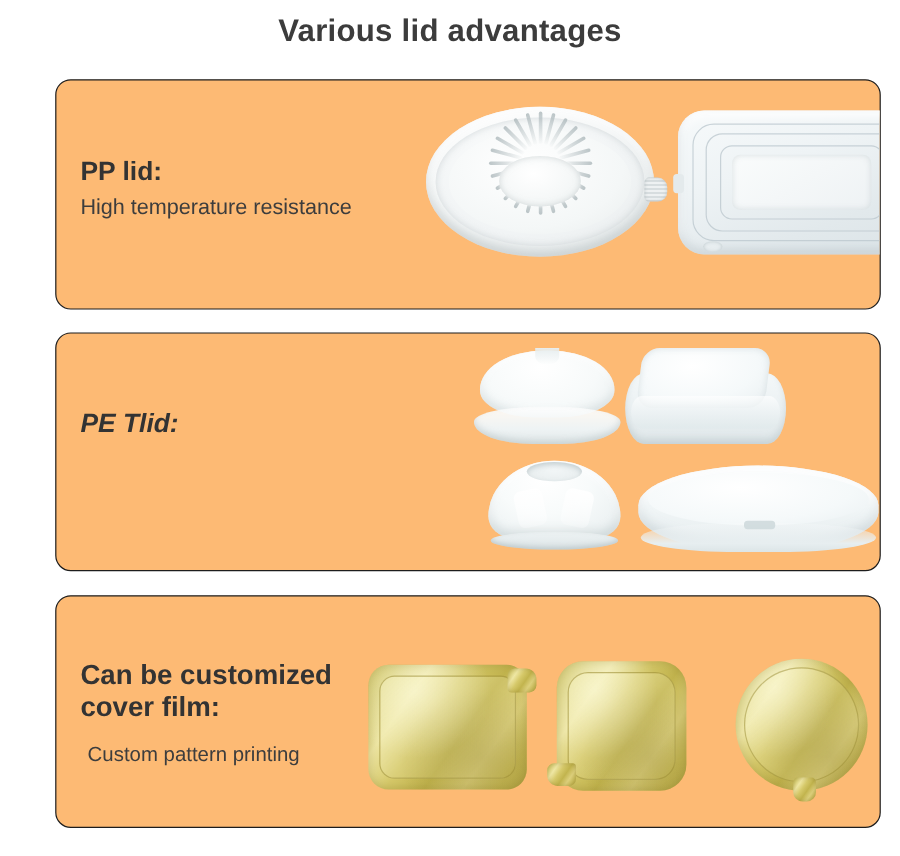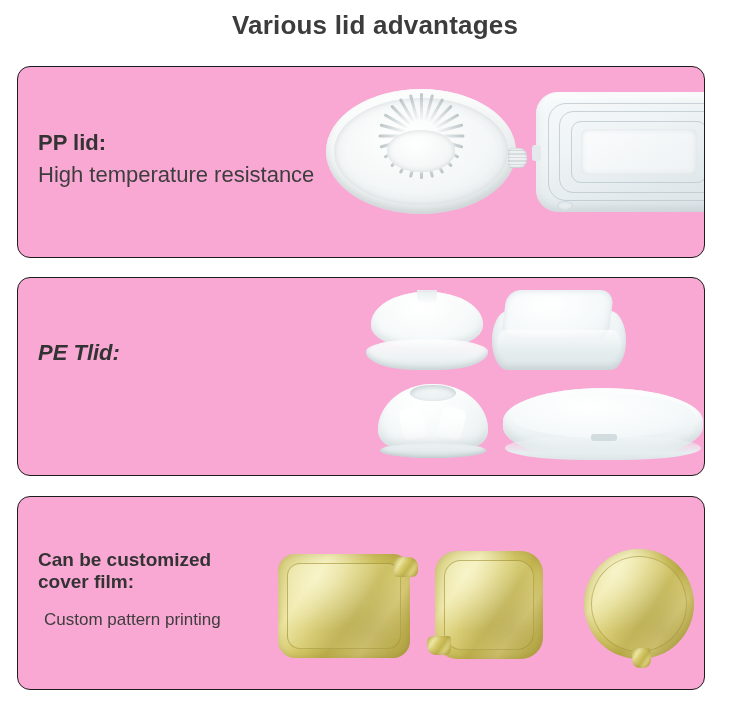--- a/index.html
+++ b/index.html
@@ -25,25 +25,25 @@
     text-align: center;
     font-size: 26px;
     font-weight: bold;
     letter-spacing: 0.2px;
     color: #3c3c3c;
   }
 
   
   .panel {
     position: absolute;
-    left: 17px;
+    left: 46px;
     width: 688px;
     border: 1.6px solid #1d1d1d;
     border-radius: 13px;
-    background: #f9a8d4;
+    background: #fdba74;
     box-sizing: border-box;
     overflow: hidden;
   }
   #panel-1 { top: 66px;  height: 192px; }
   #panel-2 { top: 277px; height: 199px; }
   #panel-3 { top: 496px; height: 194px; }
 
   
   .caption {
     position: absolute;
@@ -56,28 +56,28 @@
     line-height: 1.18;
     white-space: pre-line;
   }
   .caption .sub {
     color: #3d3d3d;
     line-height: 1.45;
     white-space: pre-line;
   }
   #cap-1 { top: 63px; }
   #cap-1 .heading { font-size: 22px; }
-  #cap-1 .sub { font-size: 22px; margin-top: 3px; }
+  #cap-1 .sub { font-size: 18px; margin-top: 3px; }
 
   #cap-2 { top: 62px; font-style: italic; }
   #cap-2 .heading { font-size: 22px; }
   #cap-2 .sub { font-size: 18px; margin-top: 3px; }
 
   #cap-3 { top: 52px; }
-  #cap-3 .heading { font-size: 19px; }
+  #cap-3 .heading { font-size: 23px; }
   #cap-3 .sub { font-size: 17px; margin-top: 14px; padding-left: 6px; }
 
   
   .products {
     position: absolute;
     top: 0;
     left: 250px;
     right: 0;
     bottom: 0;
   }

